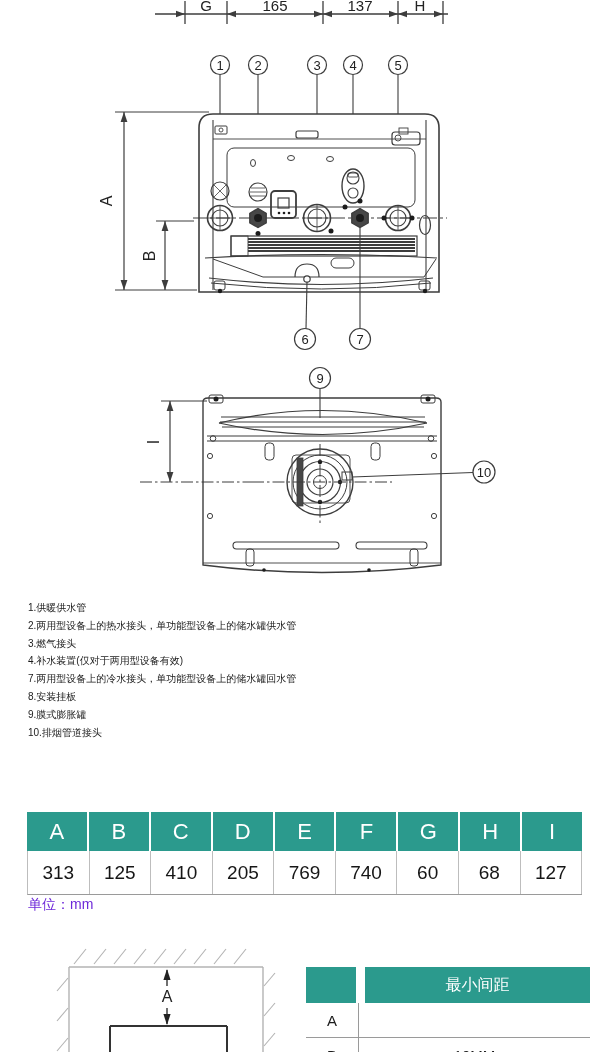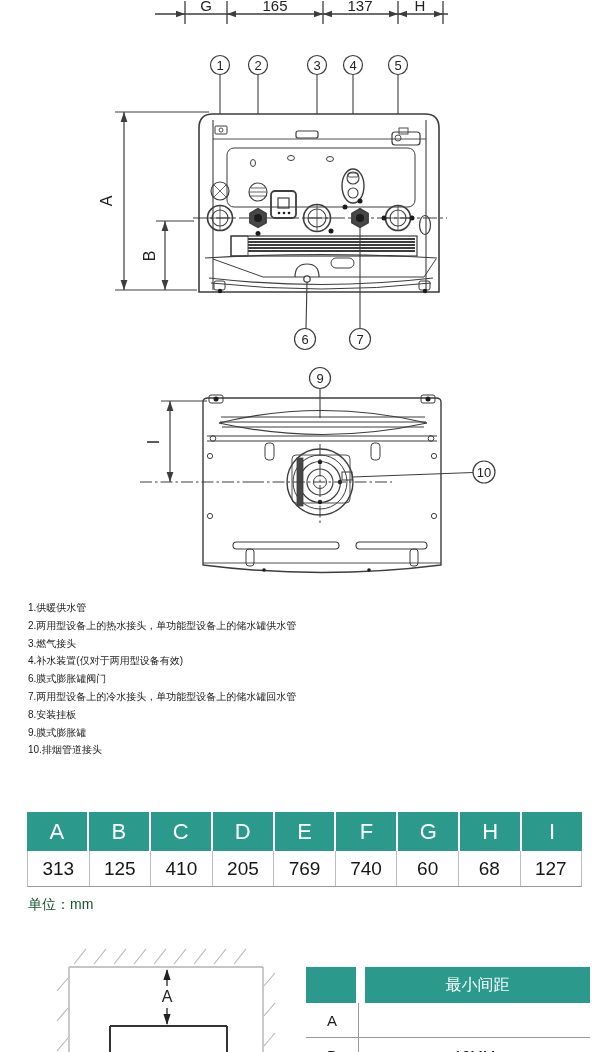--- a/index.html
+++ b/index.html
@@ -20,24 +20,24 @@
 
   
   .parts-list{position:absolute;left:28px;top:599px;list-style:none;}
   .parts-list li{font-size:10px;line-height:17.8px;color:#1a1a1a;font-weight:500;white-space:nowrap;}
 
   
   .dims-table{position:absolute;left:27px;top:812px;width:555px;}
   .dims-header{display:flex;height:39px;}
   .dims-header .cell{flex:1;background:var(--accent);color:#fff;display:flex;align-items:center;justify-content:center;font-size:22px;border-right:2px solid #fff;}
   .dims-header .cell:last-child{border-right:none;}
-  .dims-values{display:flex;height:36px;border-bottom:1px solid #9a9a9a;border-left:1px solid #bdbdbd;}
+  .dims-values{display:flex;height:44px;border-bottom:1px solid #9a9a9a;border-left:1px solid #bdbdbd;}
   .dims-values .cell{flex:1;display:flex;align-items:center;justify-content:center;font-size:19px;color:#161616;border-right:1px solid #bdbdbd;}
 
-  .unit-label{position:absolute;left:28px;top:896px;font-size:14px;color:#14532d;font-weight:500;}
+  .unit-label{position:absolute;left:28px;top:896px;font-size:14px;color:#6d28d9;font-weight:500;}
 
   
   .clr-table{position:absolute;left:306px;top:967px;width:284px;color:#1c1c1c;}
   .clr-header{display:flex;height:36px;gap:7px;}
   .clr-header .corner{width:52px;background:var(--accent);border-right:2px solid #fff;}
   .clr-header .title{flex:1;background:var(--accent);color:#fff;display:flex;align-items:center;justify-content:center;font-size:16px;}
   .clr-row{display:flex;height:35px;border-bottom:1px solid #9a9a9a;font-size:15px;}
   .clr-row .key{width:53px;display:flex;align-items:center;justify-content:center;border-right:1px solid #9a9a9a;}
   .clr-row .val{flex:1;display:flex;align-items:center;justify-content:center;}
 </style>
@@ -289,21 +289,20 @@
       <circle class="ln" cx="484" cy="112" r="11" fill="#fff" stroke-width="1.2"></circle>
       <text class="callout-num" x="484" y="116.5" text-anchor="middle">10</text>
     </g>
   </svg>
 
   <ol class="parts-list">
     <li>1.供暖供水管</li>
     <li>2.两用型设备上的热水接头，单功能型设备上的储水罐供水管</li>
     <li>3.燃气接头</li>
     <li>4.补水装置(仅对于两用型设备有效)</li>
-    <li>6.膜式膨胀罐阀门</li>
     <li>7.两用型设备上的冷水接头，单功能型设备上的储水罐回水管</li>
     <li>8.安装挂板</li>
     <li>9.膜式膨胀罐</li>
     <li>10.排烟管道接头</li>
   </ol>
 
   <div class="dims-table">
     <div class="dims-header">
       <div class="cell">A</div>
       <div class="cell">B</div>

